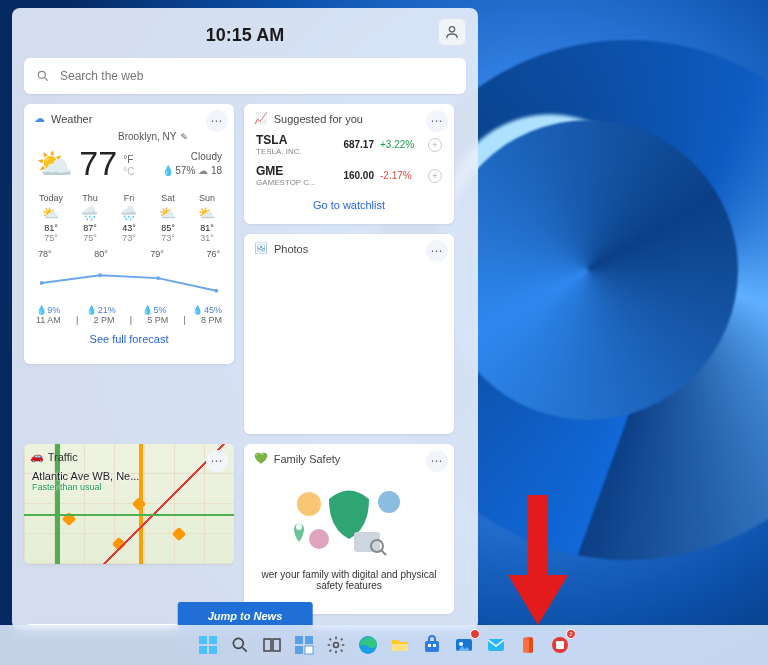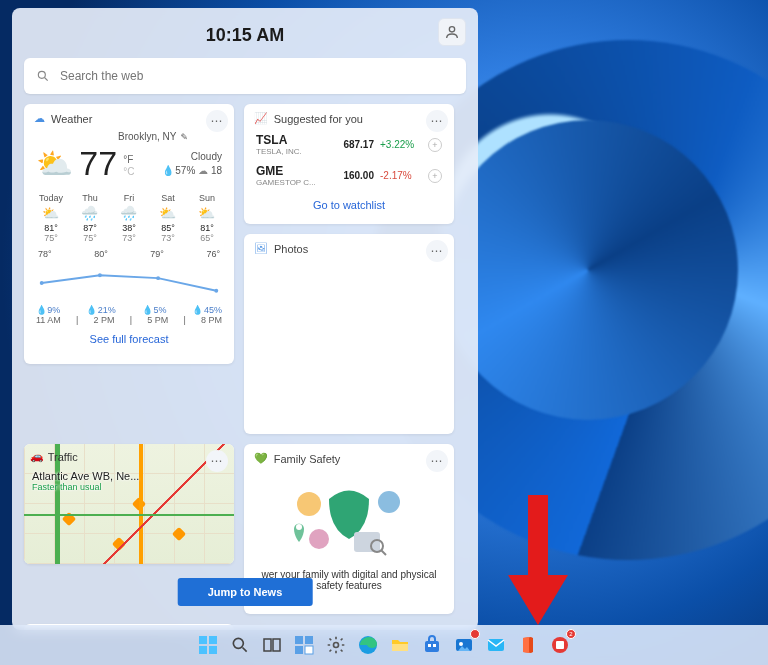--- a/index.html
+++ b/index.html
@@ -88,21 +88,21 @@
   .tinfo .sub{ font-size:9px; color:#1a9e4b;}
   .tpin{position:absolute;width:10px;height:10px;background:#ff9800;border-radius:2px;transform:rotate(45deg);}
   
   .family{ height:170px;}
   .fimg{ height:100px; display:flex; align-items:center; justify-content:center;}
   .fimg svg{ width:150px; height:90px;}
   .ftxt{ font-size:10px; text-align:center; color:#333; padding:0 14px;}
   
   .mlb{ height:110px;}
   
-  .jump{ position:absolute; left:50%; bottom:24px; transform:translateX(-50%); background:#1f6fd6; color:#fff; font-size:11px; font-weight:600; padding:8px 30px; border-radius:3px; cursor:pointer; z-index:3;}
+  .jump{ position:absolute; left:50%; bottom:0; transform:translateX(-50%); background:#1f6fd6; color:#fff; font-size:11px; font-weight:600; padding:8px 30px; border-radius:3px; cursor:pointer; z-index:3;font-style:italic;}
   
   .arrow{ position:absolute; right:200px; bottom:40px; width:60px; height:130px;}
   .arrow svg{ width:100%; height:100%;}
   
   .taskbar{ position:absolute; left:0; right:0; bottom:0; height:40px; background:rgba(230,240,255,0.85); backdrop-filter:blur(6px); display:flex; align-items:center; justify-content:center; gap:4px;}
   .tb-item{ width:28px; height:28px; border-radius:4px; display:flex; align-items:center; justify-content:center; cursor:pointer; position:relative;}
   .tb-item svg, .tb-item .ic{ width:20px; height:20px;}
   .badge{position:absolute;top:-2px;right:-2px;width:10px;height:10px;background:#e53935;border-radius:50%;border:1px solid #fff;font-size:6px;color:#fff;display:flex;align-items:center;justify-content:center;}
 </style>
 </head>
@@ -162,34 +162,34 @@
           </div>
         <div class="wday">
             <div>Thu</div>
             <div class="ic">🌧️</div>
             <div class="hi">87°</div>
             <div class="lo">75°</div>
           </div>
         <div class="wday">
             <div>Fri</div>
             <div class="ic">🌧️</div>
-            <div class="hi">38°</div>
+            <div class="hi">43°</div>
             <div class="lo">73°</div>
           </div>
         <div class="wday">
             <div>Sat</div>
             <div class="ic">⛅</div>
             <div class="hi">85°</div>
             <div class="lo">73°</div>
           </div>
         <div class="wday">
             <div>Sun</div>
             <div class="ic">⛅</div>
             <div class="hi">81°</div>
-            <div class="lo">65°</div>
+            <div class="lo">31°</div>
           </div>
       </div>
       <div style="display:flex;justify-content:space-between;padding:0 14px;font-size:9px;color:#555">
         <span>78°</span>
           <span>80°</span>
           <span>79°</span>
           <span>76°</span>
       </div>
       <div class="wchart">
         <svg viewBox="0 0 200 40">

